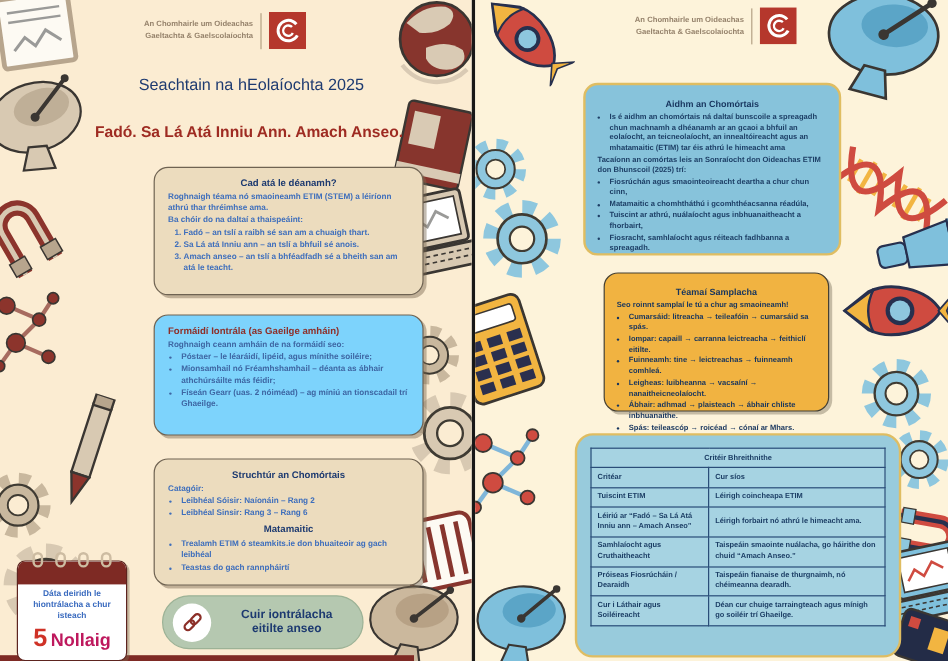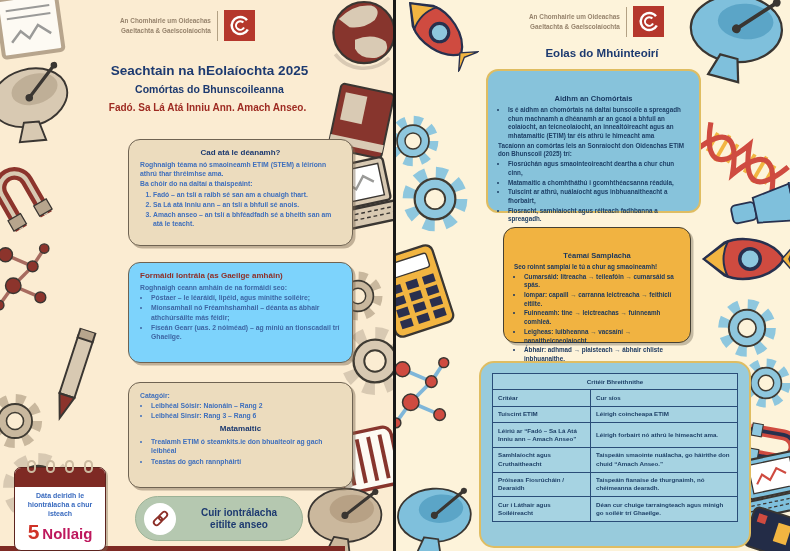--- a/index.html
+++ b/index.html
@@ -15,25 +15,25 @@
   .content{position:absolute;z-index:1;}
 
   
   .logo-block{display:flex;align-items:center;gap:6px;}
   .org-text{font-size:6.4px;line-height:1.45;color:#96836c;text-align:right;font-weight:bold;}
   .logo-sep{width:1px;height:30px;background:#b3a184;}
   .logo-sq{width:31px;height:31px;display:block;}
 
   
   .lt1{left:0;right:0;top:63px;padding-left:26px;text-align:center;
-       font-size:13.5px;font-weight:bold;color:#1d3a70;}
+       font-size:13.5px;font-weight:normal;color:#1d3a70;}
   .lt2{left:0;right:0;top:83px;padding-left:26px;text-align:center;
        font-size:10.5px;font-weight:bold;color:#1d3a70;}
   .lt3{left:0;right:0;top:102px;padding-left:22px;text-align:center;
-       font-size:10px;font-weight:bold;color:#9e2b22;}
+       font-size:13px;font-weight:bold;color:#9e2b22;}
 
   .box{border-radius:12px;padding:8px 11px;border:1.6px solid #6f6352;
        box-shadow:2.5px 2.5px 0 rgba(122,104,79,.45);}
   .box-beige{background:#ecdcbe;}
   .box-green{background:#7dd3fc;}
   .bh{font-size:8px;font-weight:bold;color:#1d3a70;text-align:center;margin:0 0 3px 0;}
   .bh-left{text-align:left;color:#8e2f28;}
   .btxt{font-size:6.8px;line-height:1.35;color:#3f6fbc;font-weight:bold;}
   .btxt p{margin:0 0 1px 0;}
   .btxt ol{margin:1px 0 0 0;padding-left:13px;}
@@ -61,21 +61,21 @@
               display:flex;align-items:center;justify-content:center;}
   .cta-text{font-size:10px;line-height:1.2;font-weight:bold;color:#1d3a70;text-align:center;flex:1;}
   .cta-link{}
 
   
   .rt1{left:0;right:0;top:47px;padding-left:18px;text-align:center;
        font-size:11.5px;font-weight:bold;color:#1d3a70;}
   .rbox{border-radius:12px;padding:7px 10px;}
   .rbox-blue{background:#87c3db;border:2px solid #dfbd62;}
   .rbox-yellow{background:#f1b341;border:1.6px solid #454033;box-shadow:2.5px 2.5px 0 rgba(70,60,40,.3);}
-  .rbh{font-size:7.5px;font-weight:bold;color:#17355e;text-align:center;margin:16px 0 3px 0;}
+  .rbh{font-size:7.5px;font-weight:bold;color:#17355e;text-align:center;margin:4px 0 3px 0;}
   .rtxt{font-size:6.3px;line-height:1.38;color:#1d3f66;font-weight:bold;}
   .rtxt p{margin:0 0 1px 0;}
   .rtxt ul{margin:1px 0;padding-left:10px;}
   .rtxt li{margin:0 0 1px 0;}
 
   .table-panel{left:83px;top:361px;width:272px;height:187px;background:#98cbdc;
                border:2px solid #dfbd62;border-radius:15px;padding:10px 11px;}
   table.crit{width:100%;border-collapse:collapse;}
   table.crit td{border:1.4px solid #2a4d78;background:#a6d3e2;font-size:6.2px;line-height:1.35;
                 color:#1d3f66;font-weight:bold;padding:3.5px 5px;vertical-align:middle;}
@@ -286,21 +286,20 @@
         <div>An Chomhairle um Oideachas</div>
         <div>Gaeltachta &amp; Gaelscolaíochta</div>
       </div>
       <div class="logo-sep"></div>
       <svg class="logo-sq">
           <use href="#sym-logo"></use>
         </svg>
     </div>
 
     <div class="content lt1">Seachtain na hEolaíochta 2025</div>
-    <div class="content lt2">Comórtas do Bhunscoileanna</div>
     <div class="content lt3">Fadó. Sa Lá Atá Inniu Ann. Amach Anseo.</div>
 
     <div class="content box box-beige" style="left:128px;top:139px;width:225px;height:107px;">
       <div class="bh">Cad atá le déanamh?</div>
       <div class="btxt">
         <p>Roghnaigh téama nó smaoineamh ETIM (STEM) a léiríonn athrú thar thréimhse ama.</p>
         <p>Ba chóir do na daltaí a thaispeáint:</p>
         <ol>
           <li>Fadó – an tslí a raibh sé san am a chuaigh thart.</li>
           <li>Sa Lá atá Inniu ann – an tslí a bhfuil sé anois.</li>
@@ -315,20 +314,21 @@
         <p>Roghnaigh ceann amháin de na formáidí seo:</p>
         <ul>
           <li>Póstaer – le léaráidí, lipéid, agus mínithe soiléire;</li>
           <li>Mionsamhail nó Fréamhshamhail – déanta as ábhair athchúrsáilte más féidir;</li>
           <li>Físeán Gearr (uas. 2 nóiméad) – ag míniú an tionscadail trí Ghaeilge.</li>
         </ul>
       </div>
     </div>
 
     <div class="content box box-beige" style="left:128px;top:382px;width:225px;height:106px;">
+      <div class="bh">Struchtúr an Chomórtais</div>
       <div class="btxt">
         <p>Catagóir:</p>
         <ul>
           <li>Leibhéal Sóisir: Naíonáin – Rang 2</li>
           <li>Leibhéal Sinsir: Rang 3 – Rang 6</li>
         </ul>
         <div class="bh" style="margin-top:3px;">Matamaitic</div>
         <ul>
           <li>Trealamh ETIM ó steamkits.ie don bhuaiteoir ag gach leibhéal</li>
           <li>Teastas do gach rannpháirtí</li>
@@ -420,21 +420,20 @@
       <div class="org-text">
         <div>An Chomhairle um Oideachas</div>
         <div>Gaeltachta &amp; Gaelscolaíochta</div>
       </div>
       <div class="logo-sep"></div>
       <svg class="logo-sq">
           <use href="#sym-logo"></use>
         </svg>
     </div>
 
-    <div class="content rt1">Eolas do Mhúinteoirí</div>
 
     <div class="content rbox rbox-blue" style="left:90px;top:69px;width:215px;height:144px;">
       <div class="rbh">Aidhm an Chomórtais</div>
       <div class="rtxt">
         <ul style="margin-top:0;">
           <li>Is é aidhm an chomórtais ná daltaí bunscoile a spreagadh chun machnamh a dhéanamh ar an gcaoi a bhfuil an eolaíocht, an teicneolaíocht, an innealtóireacht agus an mhatamaitic (ETIM) tar éis athrú le himeacht ama</li>
         </ul>
         <p>Tacaíonn an comórtas leis an Sonraíocht don Oideachas ETIM don Bhunscoil (2025) trí:</p>
         <ul>
           <li>Fiosrúchán agus smaointeoireacht deartha a chur chun cinn,</li>

